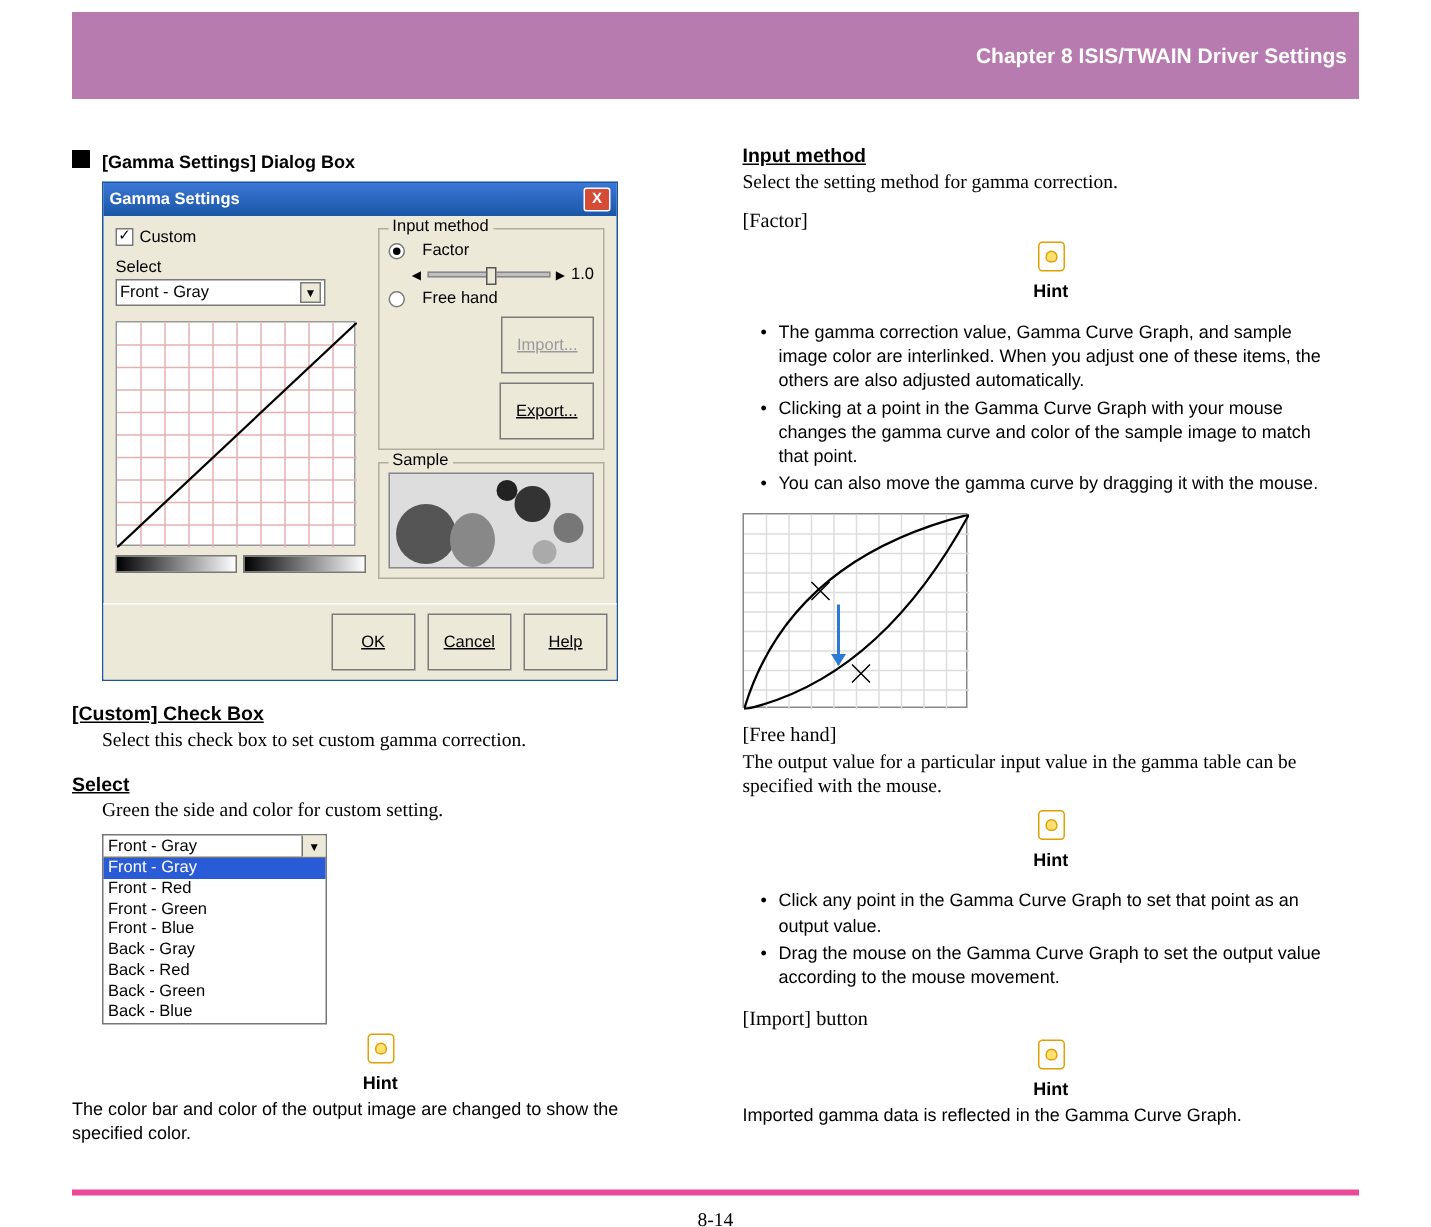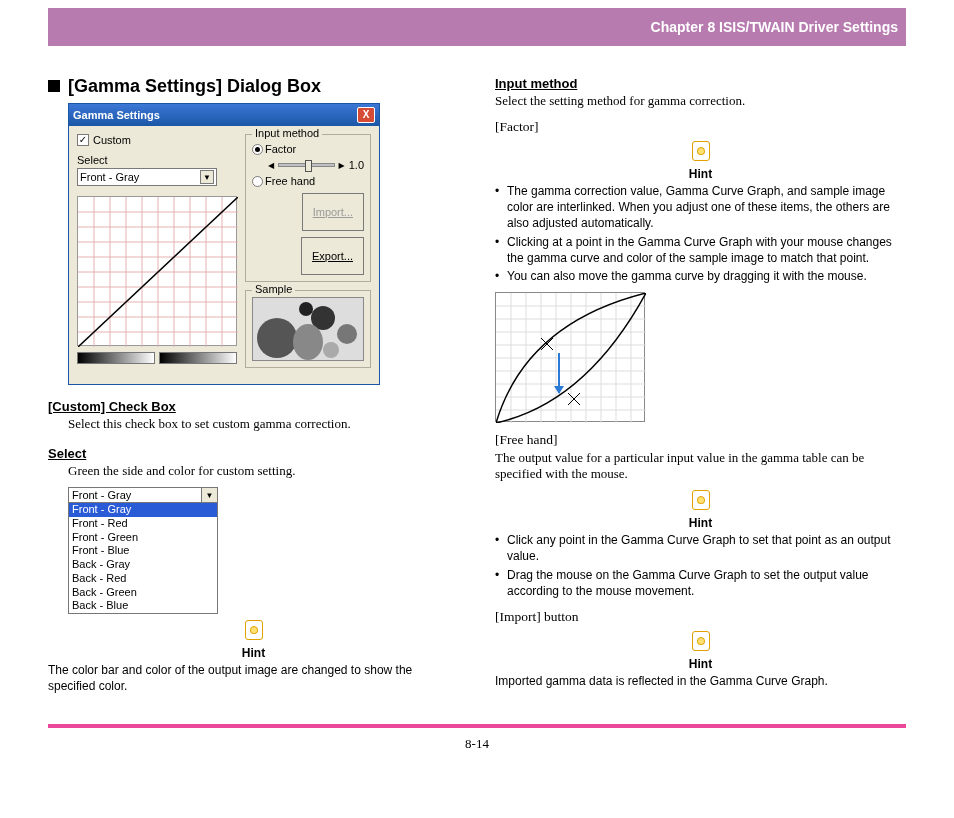--- a/index.html
+++ b/index.html
@@ -14,21 +14,21 @@
   .page {
     padding: 0 48px 20px 48px;
   }
   .header-bar {
     background: #b77bb0;
     color: #fff;
     font-family: Arial, Helvetica, sans-serif;
     font-weight: bold;
     font-size: 14px;
     text-align: right;
-    padding: 11px 8px;
+    padding: 21px 8px;
     margin: 8px 0 30px 0;
   }
   .columns {
     display: flex;
     gap: 36px;
   }
   .col {
     flex: 1 1 0;
     min-width: 0;
   }
@@ -40,21 +40,21 @@
   .sq {
     width: 12px;
     height: 12px;
     background: #000;
     margin-top: 4px;
     flex-shrink: 0;
   }
   .h-main {
     font-family: Arial, Helvetica, sans-serif;
     font-weight: bold;
-    font-size: 18px;
+    font-size: 12px;
   }
   .body-text {
     margin: 2px 0 8px 20px;
   }
   .h-sub {
     font-family: Arial, Helvetica, sans-serif;
     font-weight: bold;
     font-size: 13px;
     text-decoration: underline;
     margin-top: 14px;
@@ -93,37 +93,37 @@
   }
   .hint-body {
     font-family: Arial, Helvetica, sans-serif;
     font-size: 12px;
     line-height: 1.35;
     margin-left: 0;
   }
   ul.bul {
     list-style: none;
     padding-left: 0;
-    margin: 0;
+    margin: 12px;
   }
   ul.bul > li {
     position: relative;
     padding-left: 12px;
     margin-bottom: 2px;
   }
   ul.bul > li::before {
     content: "•";
     position: absolute;
     left: 0;
     top: 0;
   }
 
   
   .dialog {
-    width: 312px;
+    width: 344px;
     border: 1px solid #1a56a6;
     background: #ece9d8;
     font-family: Tahoma, Arial, sans-serif;
     font-size: 11px;
     margin-left: 20px;
     margin-top: 6px;
   }
   .titlebar {
     background: linear-gradient(#3b77d6, #1a56a6);
     color: #fff;
@@ -173,21 +173,21 @@
   }
   .fieldset {
     border: 1px solid #b0ad9e;
     padding: 6px;
     position: relative;
     margin-bottom: 8px;
   }
   .fs-legend {
     position:absolute; top:-8px; left:6px; background:#ece9d8; padding:0 3px; font-size:11px;
   }
-  .radio-row { display:flex; align-items:center; gap:2px; margin:2px 0;}
+  .radio-row { display:flex; align-items:center; gap:12px; margin:2px 0;}
   .radio { width:11px; height:11px; border:1px solid #7a7a7a; border-radius:50%; background:#fff; display:flex; align-items:center; justify-content:center;}
   .radio.on::after{ content:""; width:5px; height:5px; background:#000; border-radius:50%;}
   .slider-row{ display:flex; align-items:center; gap:4px; }
   .slider{
     flex:1; height:4px; background:#c0c0c0; border:1px solid #888; position:relative;
   }
   .slider .thumb{ position:absolute; left:48%; top:-4px; width:7px; height:12px; background:#ece9d8; border:1px solid #555;}
   .btns-right{ display:flex; flex-direction:column; gap:6px; align-items:flex-end; }
   .wbtn{ border:1px solid #7a7a7a; background:#ece9d8; padding:12px 10px; font-size:11px; min-width:56px; text-align:center;text-decoration:underline;}
   .wbtn.dis{ color:#9a9a9a; }
@@ -338,20 +338,25 @@
             <div class="fieldset">
               <span class="fs-legend">Sample</span>
               <div class="sample-img stones">
                 <span class="s1"></span>
                   <span class="s2"></span>
                   <span class="s3"></span>
                   <span class="s4"></span>
               </div>
             </div>
           </div>
+        </div>
+        <div class="dlg-footer">
+          <span class="wbtn">OK</span>
+          <span class="wbtn">Cancel</span>
+          <span class="wbtn">Help</span>
         </div>
       </div>
 
       <div class="h-sub">[Custom] Check Box</div>
       <div class="body-text">Select this check box to set custom gamma correction.</div>
 
       <div class="h-sub">Select</div>
       <div class="body-text">Green the side and color for custom setting.</div>
 
       <div class="listbox">

